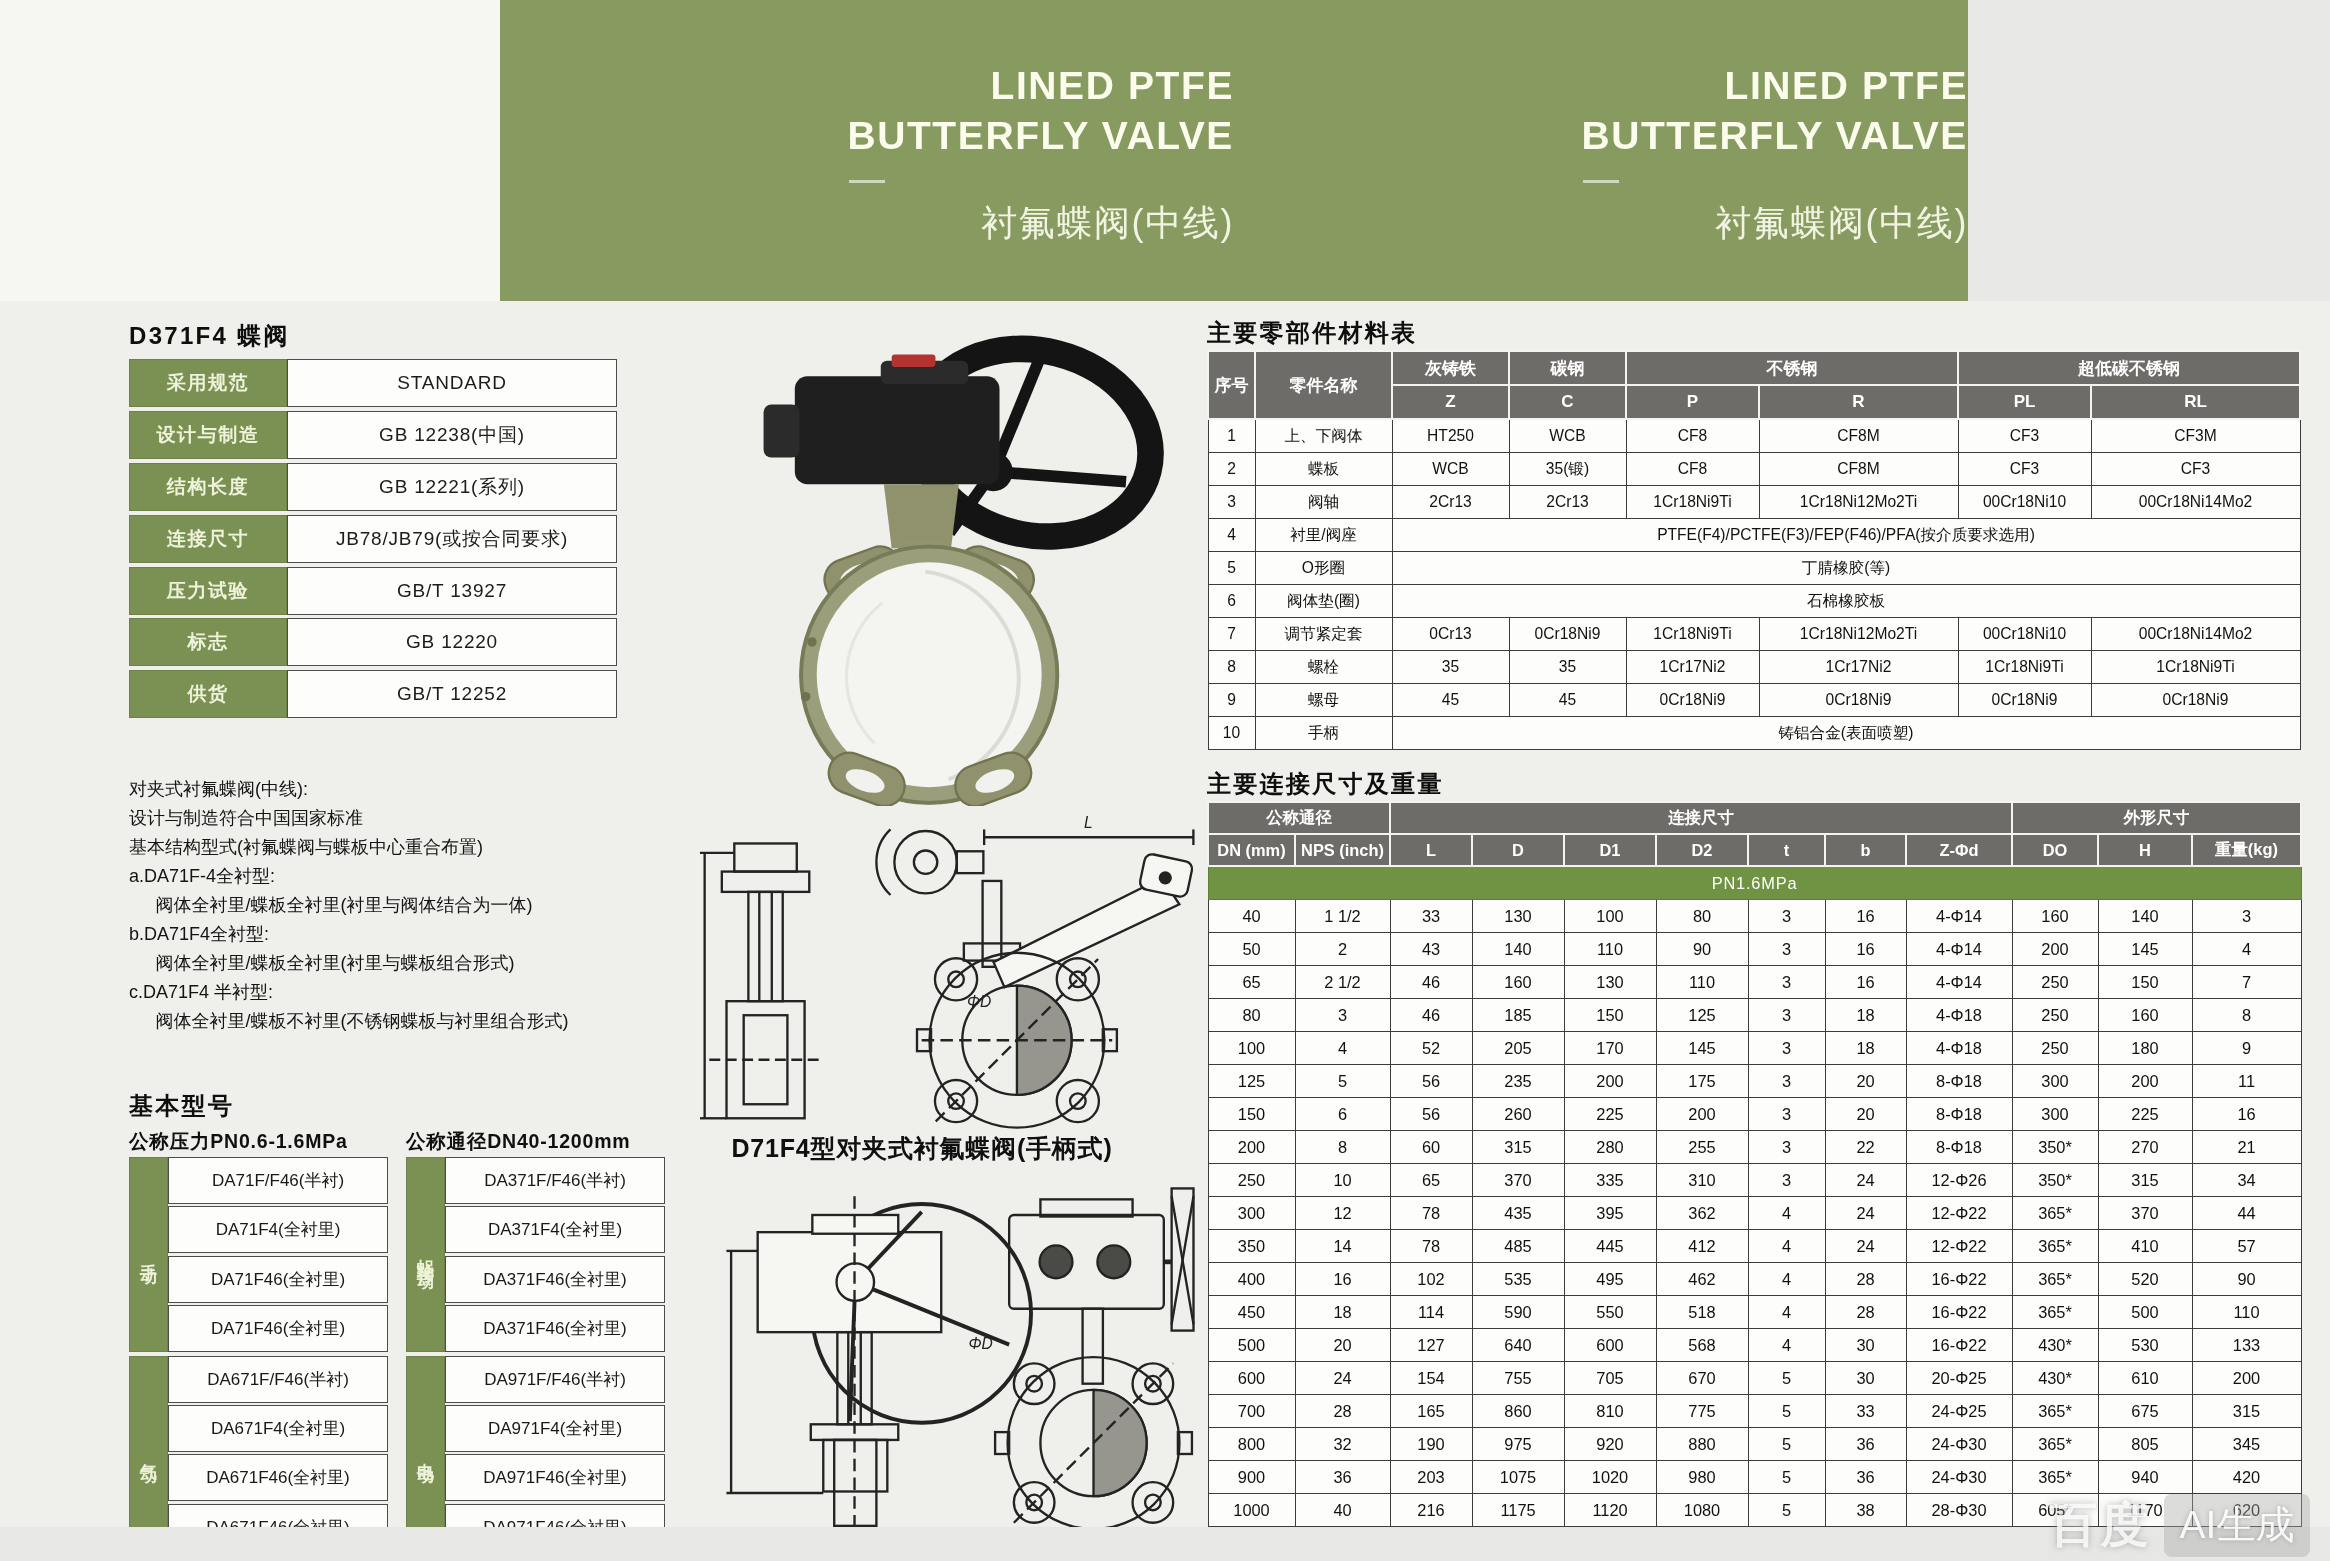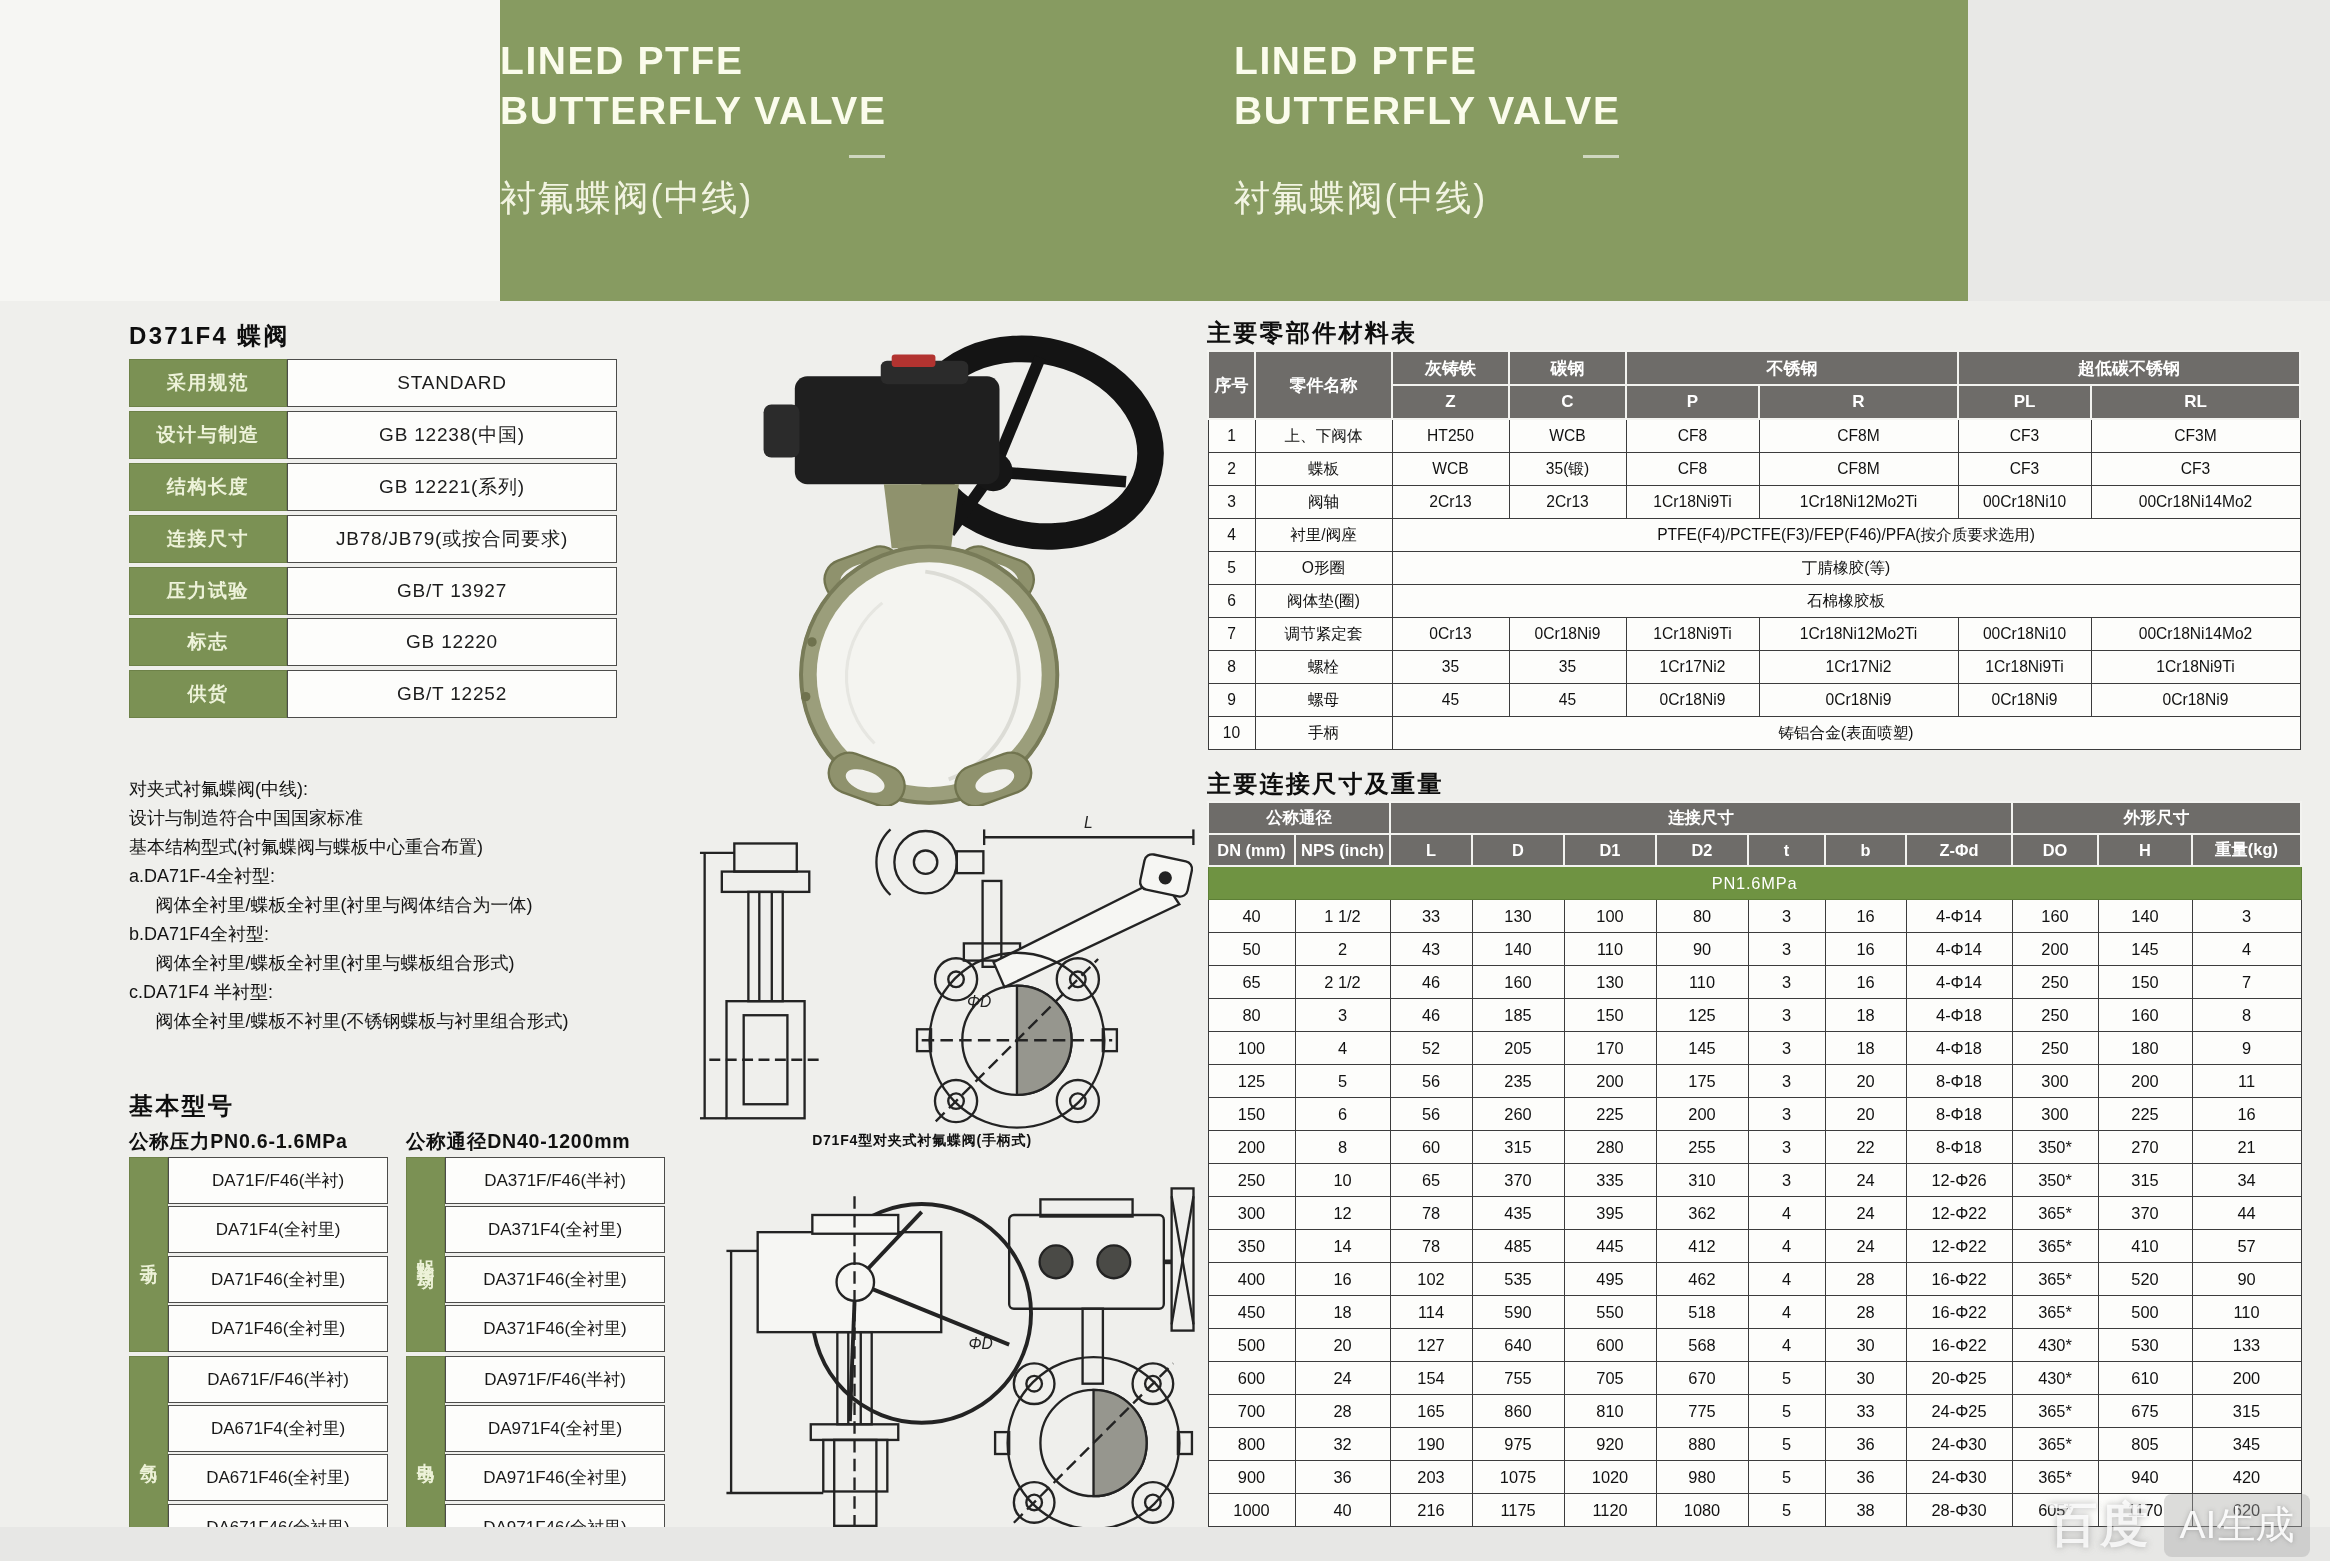--- a/index.html
+++ b/index.html
@@ -4,21 +4,21 @@
 <style>
   html,body{margin:0;padding:0;background:#e3e3e1;}
   #page{position:relative;width:2330px;height:1562px;background:#efefec;overflow:hidden;
         font-family:"Liberation Sans","DejaVu Sans",sans-serif;color:#1a1a1a;}
   .abs{position:absolute;}
 
   
   .hdr-white{left:0;top:0;width:500px;height:301px;background:#f6f6f3;}
   .hdr-right{left:1968px;top:0;width:362px;height:301px;background:#e8e8e6;}
   .hdr-band{left:500px;top:0;width:1468px;height:301px;background:#879b61;display:flex;}
-  .title-block{flex:1;text-align:left;padding-top:36px;}
+  .title-block{flex:1;text-align:right;padding-top:61px;}
   .t-en{font-size:39px;line-height:50px;font-weight:bold;letter-spacing:1.6px;color:#fbfcec;white-space:pre-line;}
   .t-div{width:36px;height:3.1px;background:rgba(255,255,255,.6);margin:19px auto 15.6px;}
   .t-cn{font-size:36px;color:#f2f4e2;letter-spacing:1.6px;font-weight:500;}
 
   
   .sec-title{font-size:24px;font-weight:bold;letter-spacing:2.3px;color:#0e0e0e;}
   #model-title{left:129px;top:320px;}
   #spec-table{left:129px;top:359px;width:488px;}
   .spec-row{display:flex;height:48px;margin-bottom:3.9px;}
   .spec-label{width:156px;background:#7b9154;border:0.8px solid #6d8148;color:#eef3da;
@@ -40,21 +40,21 @@
   .model-group{display:flex;margin-bottom:3.9px;}
   .model-strip{width:37px;background:#7b9154;border:0.8px solid #6d8148;color:#edf2d8;
                display:flex;align-items:center;justify-content:center;
                writing-mode:vertical-rl;text-orientation:upright;
                font-size:17px;font-weight:bold;letter-spacing:4.7px;}
   .model-cells{flex:1;display:flex;flex-direction:column;gap:2.3px;}
   .model-cell{height:45px;background:#fdfdfb;border:1.6px solid #4c4c4a;
               display:flex;align-items:center;justify-content:center;font-size:17px;color:#191919;}
 
   
-  .drawing-caption{text-align:center;font-size:14px;font-weight:bold;color:#101010;letter-spacing:0.8px;}
+  .drawing-caption{text-align:center;font-size:25px;font-weight:bold;color:#101010;letter-spacing:0.8px;}
   #caption-top{left:668px;top:1132px;width:508px;}
   #caption-bottom{left:668px;top:1540px;width:508px;}
 
   
   #mat-title{left:1207px;top:317px;}
   #dims-title{left:1207px;top:768px;}
   table{border-collapse:collapse;table-layout:fixed;}
   #mat-table{left:1207px;top:350px;width:1092px;}
   #dims-table{left:1207px;top:801px;width:1093px;}
   th{background:#6e6c69;color:#fff;font-weight:bold;border:2.3px solid #f3f3f0;}

